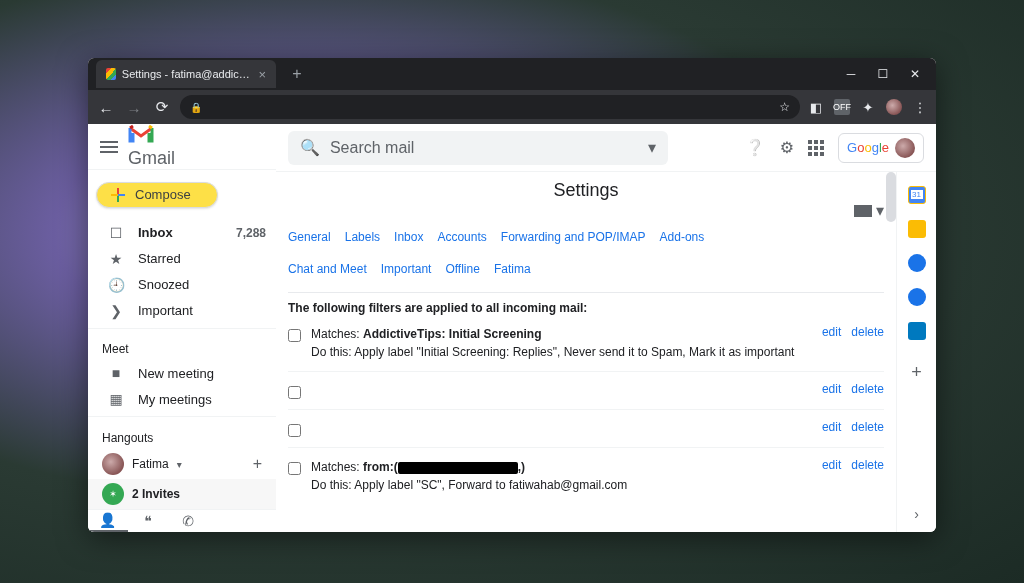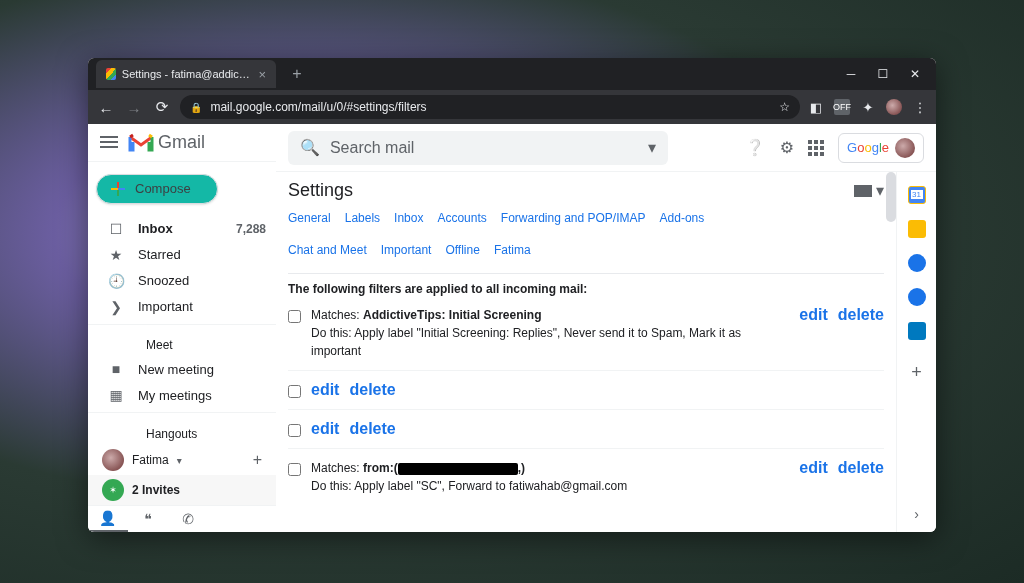--- a/index.html
+++ b/index.html
@@ -44,40 +44,40 @@
   .url-star { margin-left: auto; color: #e8eaed; }
   .ext-icons { display: flex; align-items: center; gap: 10px; color:#e8eaed; font-size:13px; }
   .ext-avatar { width:16px; height:16px; border-radius:50%; background: radial-gradient(circle at 40% 40%, #caa 0%, #855 70%); }
   .ext-ico { width:16px; height:16px; display:flex;align-items:center;justify-content:center;}
   
   .viewport { flex: 1; background: #fff; display: flex; overflow: hidden; position:relative;}
   .sidebar { width: 188px; border-right: none; display: flex; flex-direction: column; font-size: 13px; color:#202124;}
   .header-row { height: 48px; display:flex; align-items:center; padding:0 12px; gap:10px; border-bottom:1px solid #f1f3f4;}
   .hamburger { width:18px; display:flex; flex-direction:column; gap:3px;}
   .hamburger span{height:2px; background:#5f6368;}
-  .gmail-logo { display:flex; align-items:flex-end; gap:4px; font-size:18px; color:#5f6368;}
+  .gmail-logo { display:flex; align-items:flex-start; gap:4px; font-size:18px; color:#5f6368;flex-direction:column;}
   .gmail-m {
     width:26px; height:20px; position:relative;
   }
   .gmail-m svg{width:26px;height:20px;}
   .compose {
     margin: 12px 8px; height: 38px; width: 122px; border:1px solid #dadce0; border-radius:20px;
     display:flex; align-items:center; gap:10px; padding:0 14px; box-shadow:0 1px 2px rgba(60,64,67,.15);
-    font-size:13px; color:#3c4043; background:#14b8a6;
+    font-size:13px; color:#3c4043; background:#fde047;
   }
   .compose-plus { position:relative; width:14px; height:14px;}
   .compose-plus::before,.compose-plus::after{content:"";position:absolute;background:#5f6368;}
   .compose-plus::before{left:6px;top:0;width:2px;height:14px;background:linear-gradient(#ea4335 50%,#34a853 50%);}
   .compose-plus::after{top:6px;left:0;height:2px;width:14px;background:linear-gradient(90deg,#fbbc04 50%,#4285f4 50%);}
   .nav-list{list-style:none;}
   .nav-item{display:flex;align-items:center;gap:14px;padding:4px 10px 4px 20px;height:26px;color:#202124;}
   .nav-item .ico{width:16px;text-align:center;color:#5f6368;font-size:14px;}
   .nav-item .count{margin-left:auto;font-size:12px;color:#5f6368;}
   .nav-item.bold .lbl,.nav-item.bold .count{font-weight:700;}
-  .section-label{padding:10px 14px 4px 14px;font-size:12px;color:#202124;font-weight:500;margin-left:44px;}
+  .section-label{padding:10px 14px 4px 14px;font-size:12px;color:#202124;font-weight:500;}
   .hr{height:1px;background:#f1f3f4;margin:4px 0;}
   .hangouts-row{display:flex;align-items:center;padding:4px 14px;gap:8px;}
   .hg-avatar{width:22px;height:22px;border-radius:50%;background:radial-gradient(circle at 40% 40%,#caa 0%,#855 70%);}
   .hg-name{font-size:12px;color:#202124;}
   .hg-caret{font-size:10px;color:#5f6368;}
   .hg-plus{margin-left:auto;color:#5f6368;font-size:16px;}
   .invites-row{display:flex;align-items:center;gap:8px;padding:4px 14px;background:#f7f7f7;}
   .inv-badge{width:22px;height:22px;border-radius:50%;background:#34a853;color:#fff;font-size:9px;display:flex;align-items:center;justify-content:center;}
   .inv-text{font-size:12px;font-weight:700;}
   .bottom-tabs{margin-top:auto;height:34px;border-top:1px solid #f1f3f4;display:flex;}
@@ -92,38 +92,38 @@
   .search .caret{margin-left:auto;}
   .tb-icons{margin-left:auto;display:flex;align-items:center;gap:14px;color:#5f6368;}
   .apps-grid{display:grid;grid-template-columns:repeat(3,4px);grid-template-rows:repeat(3,4px);gap:2px;}
   .apps-grid span{background:#5f6368;}
   .google-chip{border:1px solid #dadce0;border-radius:6px;padding:4px 8px;display:flex;align-items:center;gap:6px;font-size:13px;}
   .google-chip b{font-weight:500;}
   .gc-b{color:#4285f4}.gc-r{color:#ea4335}.gc-y{color:#fbbc04}.gc-g{color:#34a853}
   .gc-avatar{width:20px;height:20px;border-radius:50%;background:radial-gradient(circle at 40% 40%,#caa 0%,#855 70%);}
   .content{flex:1;display:flex;overflow:hidden;}
   .content-inner{flex:1;overflow:auto;padding:8px 12px 8px 12px;position:relative;}
-  .settings-head{display:flex;align-items:center;}
+  .settings-head{display:flex;align-items:center;flex-direction:column;}
   .settings-head h2{font-size:18px;font-weight:400;color:#202124;}
   .density{margin-left:auto;display:flex;align-items:center;gap:4px;color:#5f6368;}
   .density-box{width:18px;height:12px;background:#5f6368;}
   .tabs{display:flex;flex-wrap:wrap;gap:14px;margin-top:10px;font-size:12px;color:#1a73e8;}
   .tabrow{display:flex;gap:14px;flex-wrap:wrap;justify-content:flex-end;}
   .stab{color:#1a73e8;cursor:pointer;padding-bottom:4px;}
   .stab.active{color:#1a73e8;border-bottom:2px solid #1a73e8;font-weight:500;}
   .intro{margin-top:12px;font-size:12px;font-weight:700;color:#202124;border-top:1px solid #e8eaed;padding-top:8px;}
-  .filter{display:flex;align-items:flex-start;gap:10px;padding:10px 0;border-top:1px solid #f1f3f4;font-size:12px;color:#202124;}
+  .filter{display:flex;align-items:flex-start;gap:10px;padding:10px 0;border-top:1px solid #f1f3f4;font-size:12px;color:#202124;justify-content:space-between;}
   .filter:first-of-type{border-top:none;}
   .filter input[type=checkbox]{margin-top:4px;}
   .ftext{flex:1;line-height:1.5;}
   .ftext .mlabel{font-weight:400;}
   .ftext .mval{font-weight:700;}
   .redact{display:inline-block;background:#000;height:12px;border-radius:2px;vertical-align:middle;}
   .factions{display:flex;gap:10px;align-items:flex-start;}
-  .factions a{color:#1a73e8;font-size:16px;text-decoration:none;font-weight:bold;}
+  .factions a{color:#1a73e8;font-size:12px;text-decoration:none;}
   .right-rail{width:40px;border-left:1px solid #f1f3f4;display:flex;flex-direction:column;align-items:center;gap:16px;padding-top:14px;}
   .rr-ico{width:18px;height:18px;border-radius:3px;}
   .rr-cal{background:#4285f4;position:relative;border:1px solid #fbbc04;}
   .rr-cal::after{content:"31";position:absolute;font-size:8px;color:#4285f4;top:3px;left:2px;background:#fff;width:12px;text-align:center;}
   .rr-keep{background:#fbbc04;}
   .rr-tasks{background:#1a73e8;border-radius:50%;}
   .rr-contacts{background:#1a73e8;border-radius:50%;position:relative;}
   .rr-trello{background:#0079bf;}
   .rr-plus{color:#5f6368;font-size:18px;margin-top:6px;}
   .rr-chevron{margin-top:auto;margin-bottom:10px;color:#5f6368;font-size:14px;}
@@ -147,21 +147,20 @@
       <span class="win-btn">✕</span>
     </div>
   </div>
 
   <div class="toolbar">
     <span class="nav-ico">←</span>
     <span class="nav-ico dim">→</span>
     <span class="nav-ico">⟳</span>
     <div class="urlbar">
       <span class="lock">🔒</span>
-      <span>mail.google.com/mail/u/0/#settings/filters</span>
       <span class="url-star">☆</span>
     </div>
     <div class="ext-icons">
       <span class="ext-ico">◧</span>
       <span class="ext-ico" style="font-size:9px;background:#5f6368;color:#fff;border-radius:2px;padding:1px 2px;">OFF</span>
       <span class="ext-ico">✦</span>
       <span class="ext-avatar"></span>
       <span class="ext-ico">⋮</span>
     </div>
   </div>

